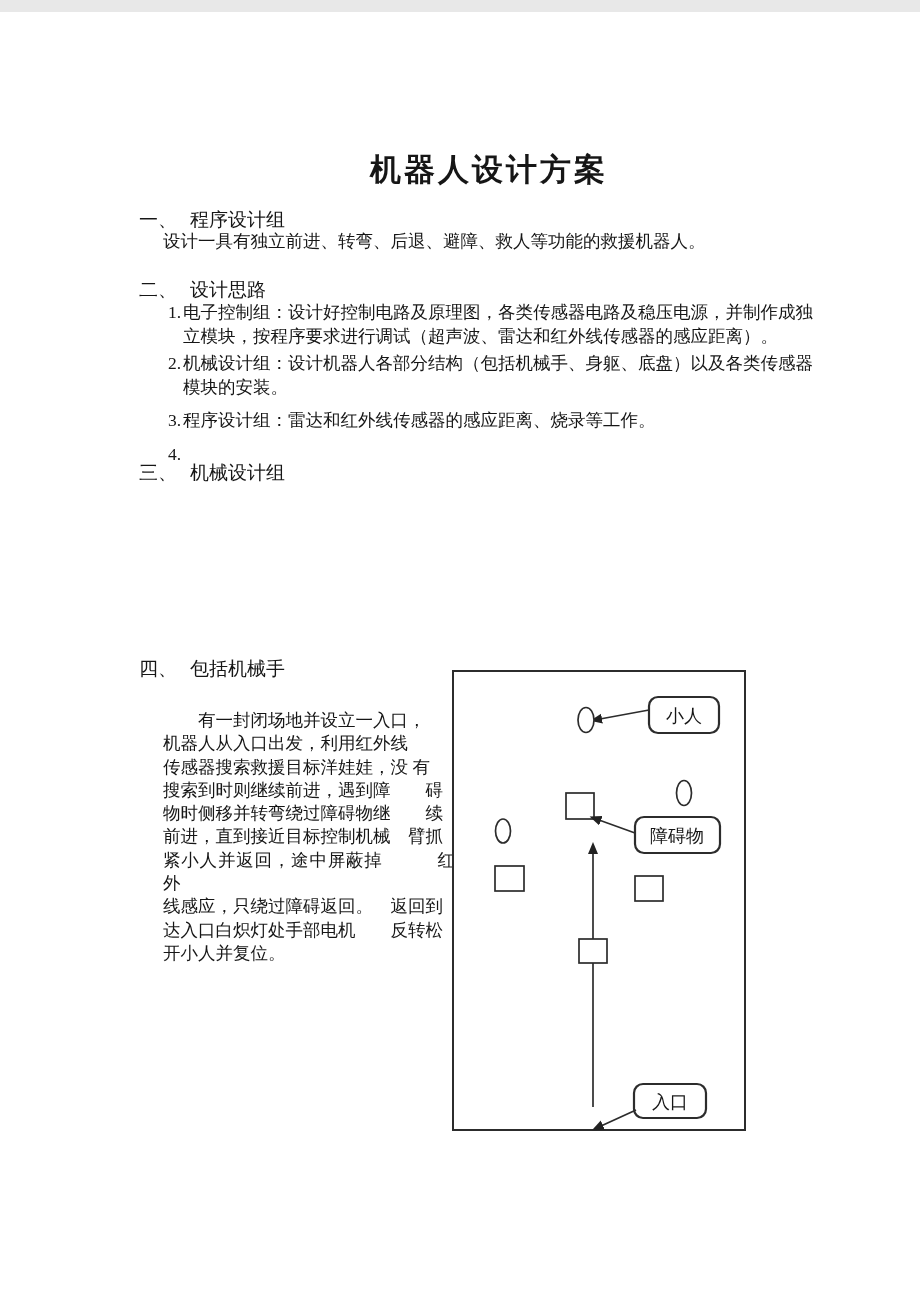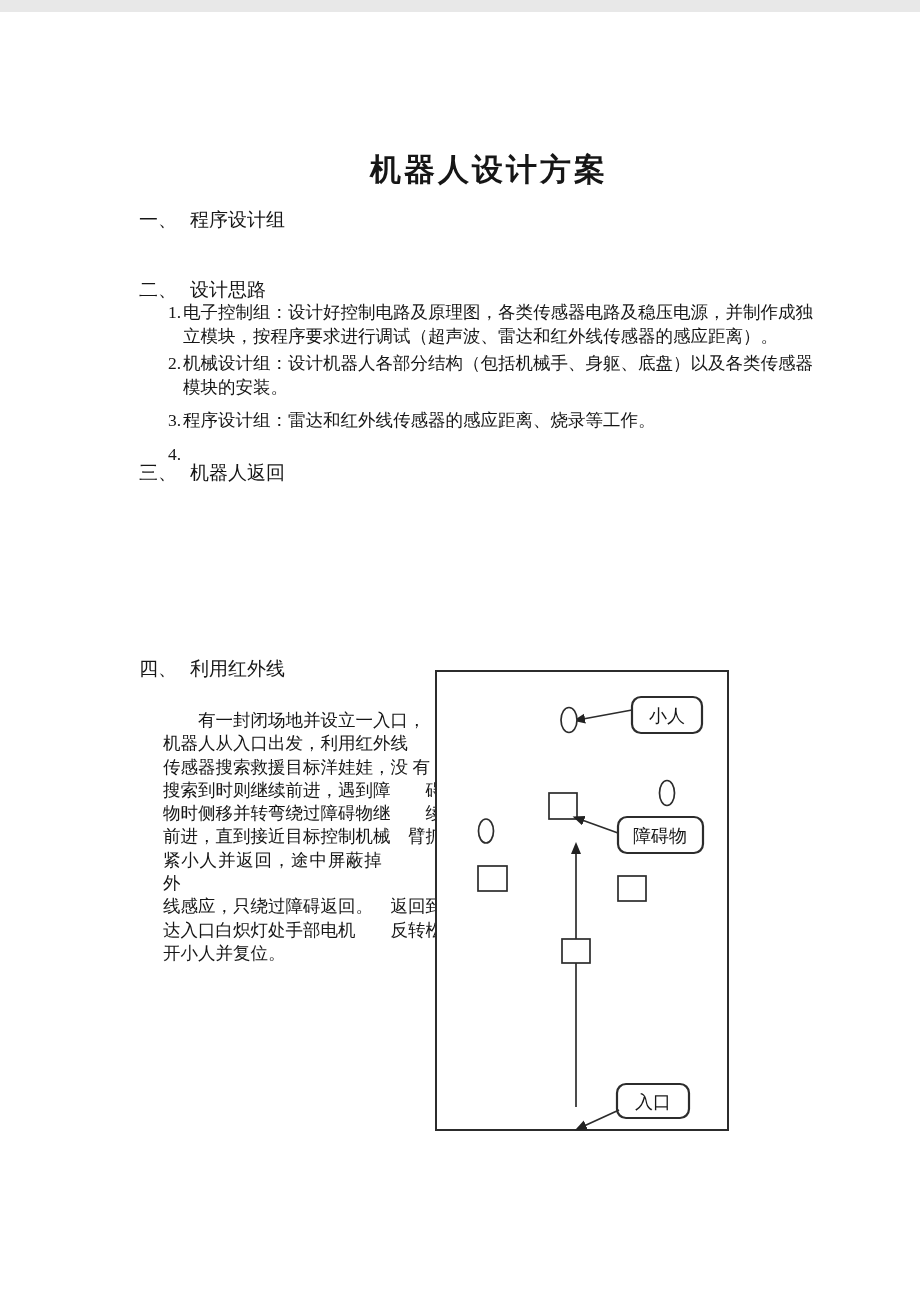--- a/index.html
+++ b/index.html
@@ -22,41 +22,42 @@
     white-space:pre-wrap; text-align:justify;
   }
   .sec-body { left:163px; width:672px; }
   .items { left:168px; top:289px; width:660px; }
   .item { display:flex; font-size:17.5px; line-height:23.5px; }
   .item + .item { margin-top:4px; }
   .item.gap { margin-top:10px; }
   .item .i-num { width:15px; flex:none; }
   .item .i-text { white-space:pre-wrap; flex:1; }
   .sim-text { left:163px; top:697px; width:292px; line-height:23.3px; }
-  .diagram { left:435px; top:657px; }
+  .diagram { left:452px; top:657px; }
   svg .ln { stroke:#2c2c2c; stroke-width:1.7; fill:none; }
   svg .shape { stroke:#2c2c2c; stroke-width:1.7; fill:#ffffff; }
   svg .callout { stroke:#2c2c2c; stroke-width:2.2; fill:#ffffff; }
   svg .frame { stroke:#2c2c2c; stroke-width:2; fill:#ffffff; }
   svg text {
     font-family:"Liberation Serif","DejaVu Serif",serif;
     font-size:18px; fill:#161616; text-anchor:middle;
   }
 </style>
 </head>
 <body>
 
 <div class="page">
 
   <div class="abs doc-title">机器人设计方案</div>
 
   <div class="abs heading" style="top:195px;">
     <span class="h-num">一、</span>
     <span>程序设计组</span>
   </div>
+  <div class="abs sec-body body-text" style="top:218px;">设计一具有独立前进、转弯、后退、避障、救人等功能的救援机器人。</div>
 
   <div class="abs heading" style="top:265px;">
     <span class="h-num">二、</span>
     <span>设计思路</span>
   </div>
   <div class="abs items">
     <div class="item">
       <span class="i-num">1.</span>
       <span class="i-text">电子控制组：设计好控制电路及原理图，各类传感器电路及稳压电源，并制作成独
 立模块，按程序要求进行调试（超声波、雷达和红外线传感器的感应距离）。</span>
@@ -71,26 +72,26 @@
       <span class="i-text">程序设计组：雷达和红外线传感器的感应距离、烧录等工作。</span>
     </div>
     <div class="item gap">
       <span class="i-num">4.</span>
       <span class="i-text"></span>
     </div>
   </div>
 
   <div class="abs heading" style="top:448px;">
     <span class="h-num">三、</span>
-    <span>机器人返回</span>
+    <span>机械设计组</span>
   </div>
 
   <div class="abs heading" style="top:644px;">
     <span class="h-num">四、</span>
-    <span>利用红外线</span>
+    <span>包括机械手</span>
   </div>
   <div class="abs sim-text body-text">　　有一封闭场地并设立一入口，
 机器人从入口出发，利用红外线
 传感器搜索救援目标洋娃娃，没 有
 搜索到时则继续前进，遇到障　　碍
 物时侧移并转弯绕过障碍物继　　续
 前进，直到接近目标控制机械　臂抓
 紧小人并返回，途中屏蔽掉　　　红外
 线感应，只绕过障碍返回。　返回到
 达入口白炽灯处手部电机　　反转松

